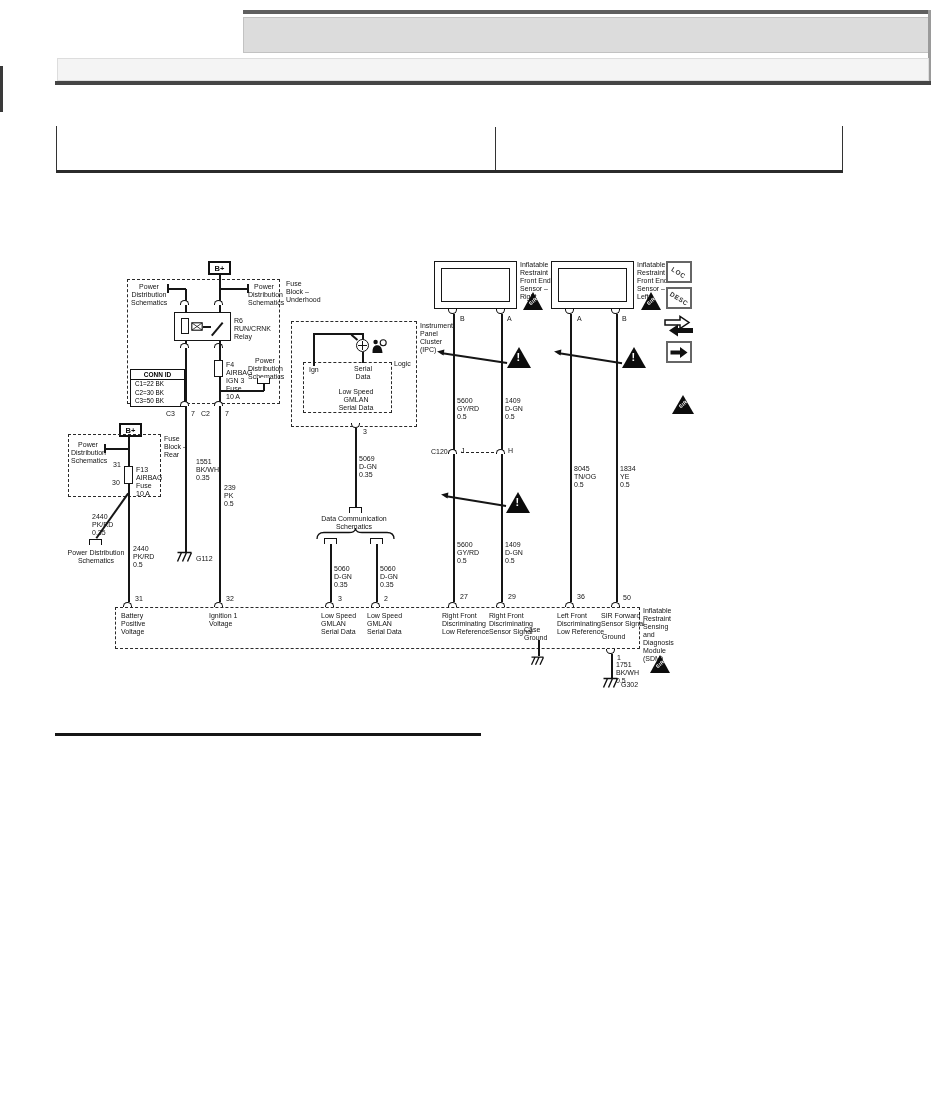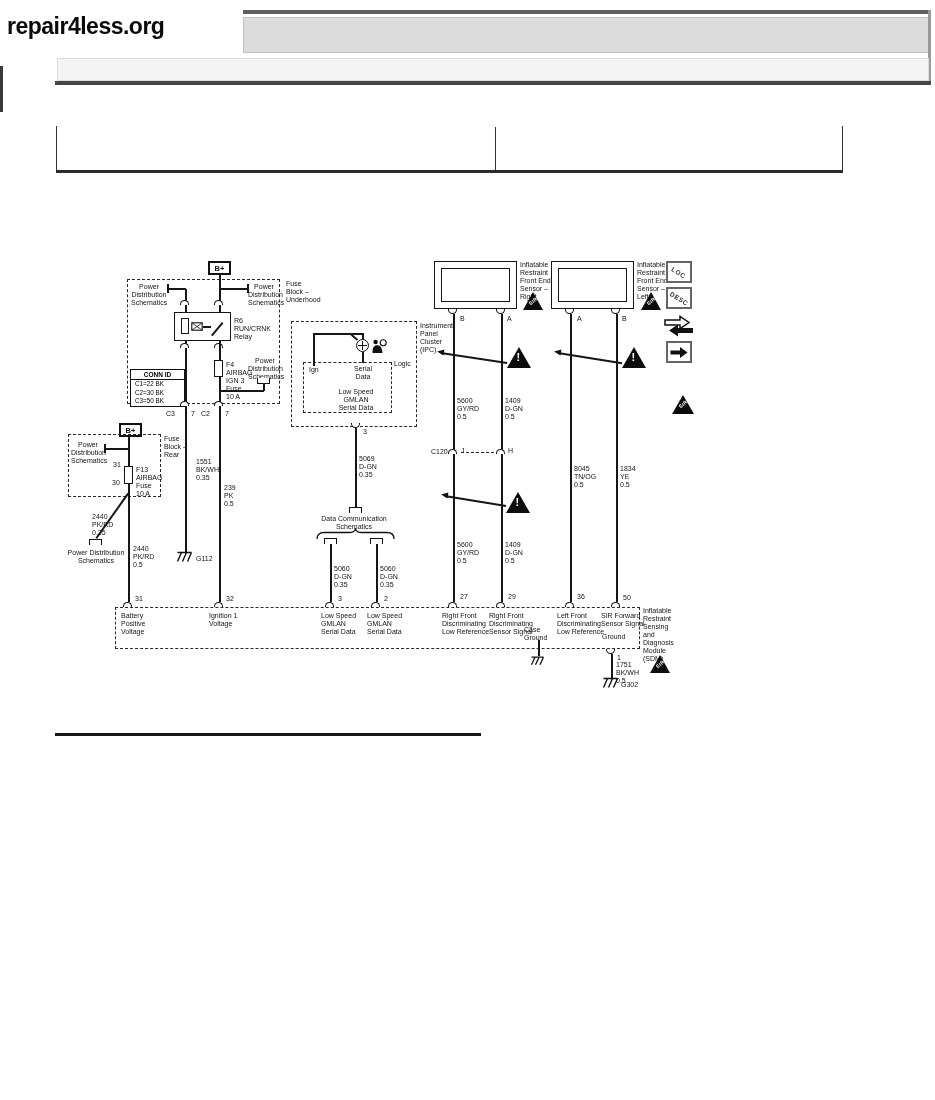--- a/index.html
+++ b/index.html
@@ -42,23 +42,20 @@
 </style>
 </head>
 <body>
 
 <div class="abs" style="left:0;top:0;width:935px;height:95px;">
   <div class="abs" style="left:243px;top:10px;width:688px;height:4px;background:#5f5f5f;"></div>
   <div class="abs" style="left:243px;top:17px;width:688px;height:36px;background:#dcdcdc;border:1px solid #c2c2c2;"></div>
   <div class="abs" style="left:928px;top:10px;width:3px;height:72px;background:#9a9a9a;"></div>
   <div class="abs" style="left:57px;top:58px;width:872px;height:23px;background:#f4f4f4;border:1px solid #ddd;"></div>
   <div class="abs" style="left:55px;top:81px;width:876px;height:4px;background:#454545;"></div>
-  <div class="abs" style="left:0;top:0;width:243px;height:58px;background:#fff;">
-    <div class="logo">repair4less.org</div>
-  </div>
   <div class="abs" style="left:0;top:66px;width:2.5px;height:46px;background:#3a3a3a;"></div>
 </div>
 
 <div class="abs" style="left:0;top:120px;width:935px;height:60px;">
   <div class="abs" style="left:56px;top:6px;width:1.3px;height:46px;background:#333;"></div>
   <div class="abs" style="left:495px;top:7px;width:1.3px;height:45px;background:#333;"></div>
   <div class="abs" style="left:842px;top:6px;width:1.3px;height:46px;background:#333;"></div>
   <div class="abs" style="left:56px;top:50px;width:787px;height:3.2px;background:#2b2b2b;"></div>
 </div>
 

